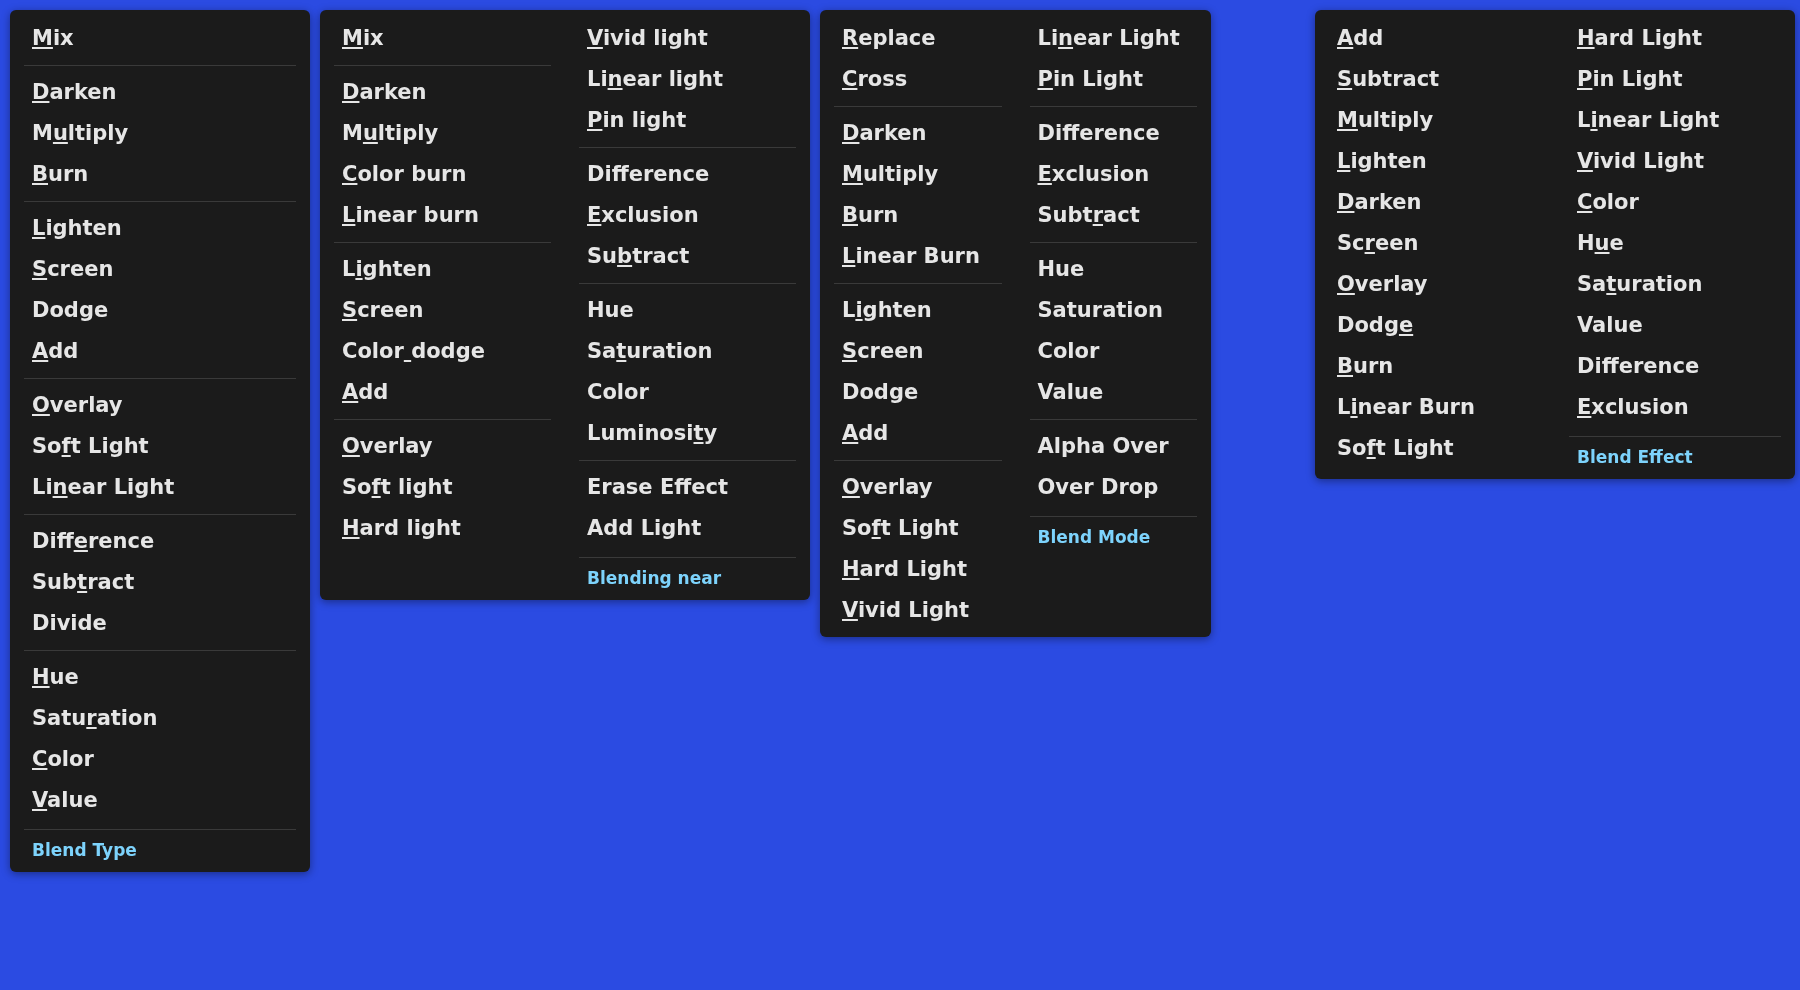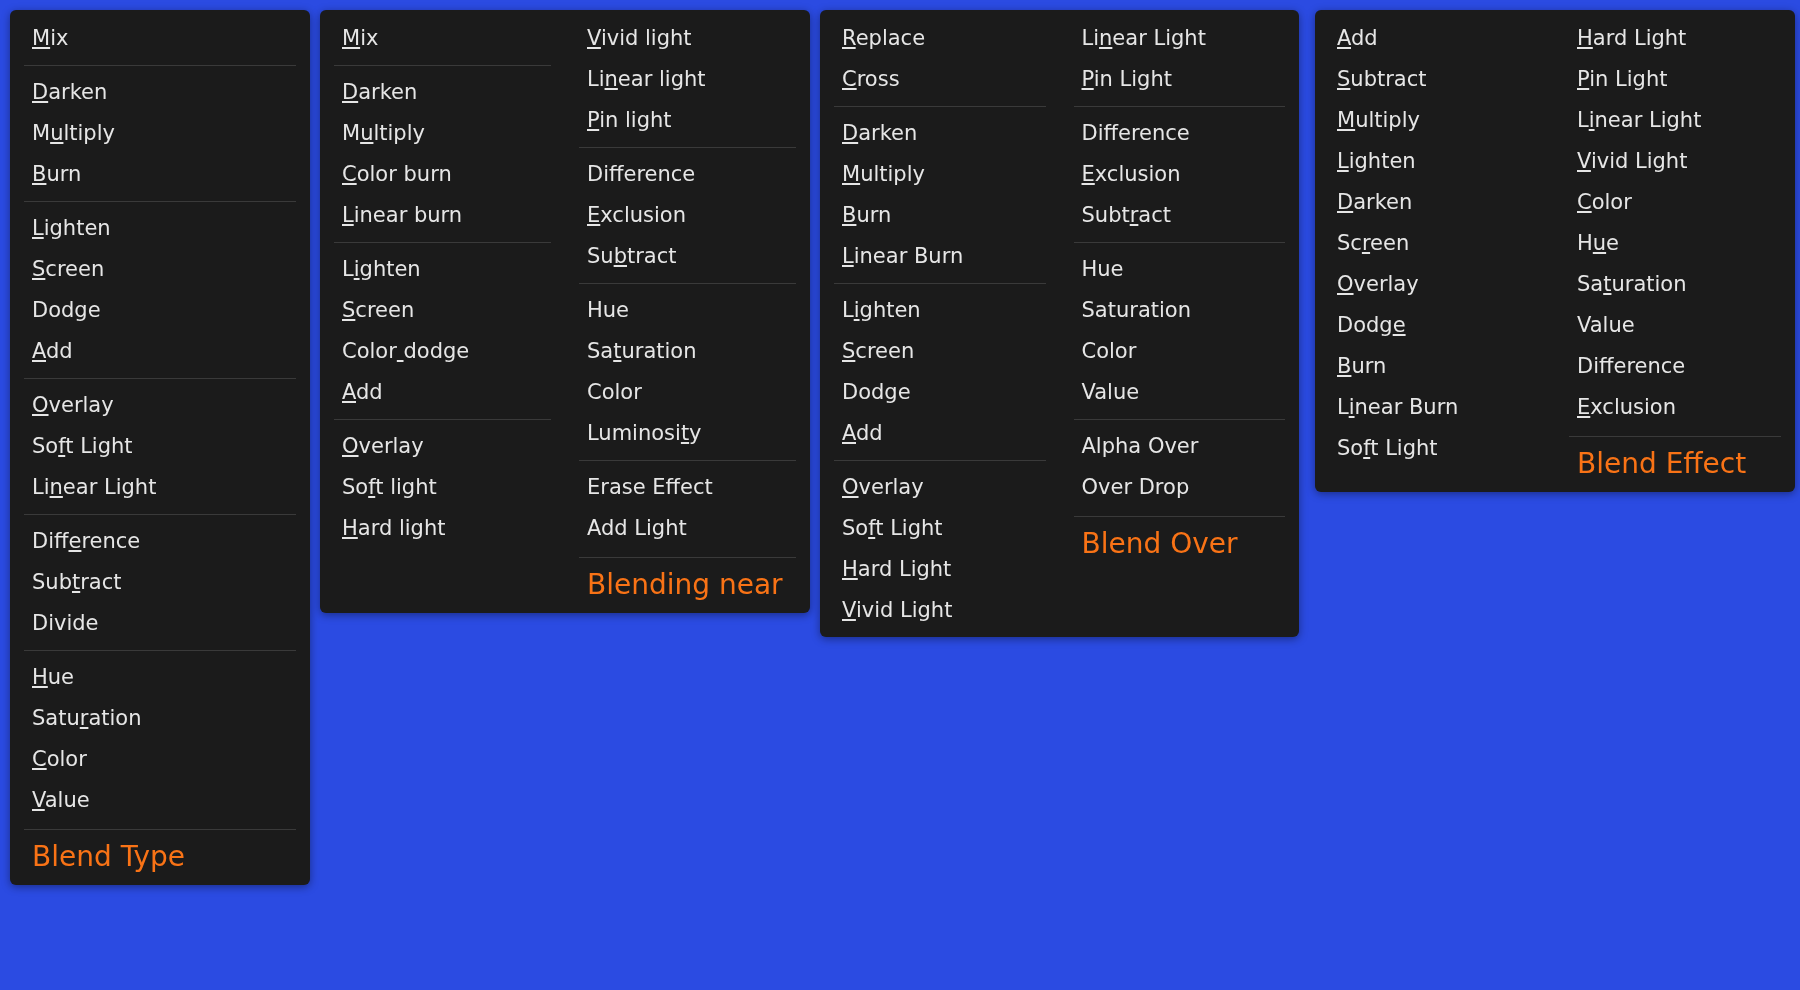--- a/index.html
+++ b/index.html
@@ -18,20 +18,21 @@
     position: absolute;
     background: #1b1b1b;
     border-radius: 6px;
     box-shadow: 0 2px 8px rgba(0,0,0,0.4);
     padding: 8px 0 6px 0;
     box-sizing: border-box;
   }
   .columns {
     display: flex;
     flex-direction: row;
+    font-weight: bold;
   }
   .col {
     flex: 1 1 0;
     min-width: 0;
   }
   .item {
     color: #e6e6e6;
     font-size: 21px;
     line-height: 1.0;
     padding: 10px 20px 10px 22px;
@@ -40,22 +41,22 @@
   }
   .sep {
     border-top: 1px solid #3a3a3a;
     margin: 6px 14px;
   }
   .title-sep {
     border-top: 1px solid #3a3a3a;
     margin: 8px 14px 0 14px;
   }
   .panel-title {
-    color: #f97316;
-    font-size: 28px;
+    color: #7dd3fc;
+    font-size: 17px;
     padding: 10px 20px 6px 22px;
     white-space: nowrap;
   }
 </style>
 </head>
 <body>
 
 <div class="panel" style="left: 10px; top: 10px; width: 300px;">
     <div class="columns">
       <div class="col">
@@ -120,21 +121,21 @@
         <div class="item">Color</div>
         <div class="item">Luminosi<u>t</u>y</div>
         <div class="sep"></div>
         <div class="item">Erase Effect</div>
         <div class="item">Add Light</div>
         <div class="title-sep"></div>
         <div class="panel-title">Blending near</div>
       </div>
     </div>
   </div>
-<div class="panel" style="left: 820px; top: 10px; width: 479px;">
+<div class="panel" style="left: 820px; top: 10px; width: 391px;">
     <div class="columns">
       <div class="col">
         <div class="item"><u>R</u>eplace</div>
         <div class="item"><u>C</u>ross</div>
         <div class="sep"></div>
         <div class="item"><u>D</u>arken</div>
         <div class="item"><u>M</u>ultiply</div>
         <div class="item"><u>B</u>urn</div>
         <div class="item"><u>L</u>inear Burn</div>
         <div class="sep"></div>
@@ -157,21 +158,21 @@
         <div class="item">Subt<u>r</u>act</div>
         <div class="sep"></div>
         <div class="item">Hue</div>
         <div class="item">Saturation</div>
         <div class="item">Color</div>
         <div class="item">Value</div>
         <div class="sep"></div>
         <div class="item">Alpha Over</div>
         <div class="item">Over Drop</div>
         <div class="title-sep"></div>
-        <div class="panel-title">Blend Over</div>
+        <div class="panel-title">Blend Mode</div>
       </div>
     </div>
   </div>
 <div class="panel" style="left: 1315px; top: 10px; width: 480px;">
     <div class="columns">
       <div class="col">
         <div class="item"><u>A</u>dd</div>
         <div class="item"><u>S</u>ubtract</div>
         <div class="item"><u>M</u>ultiply</div>
         <div class="item"><u>L</u>ighten</div>

